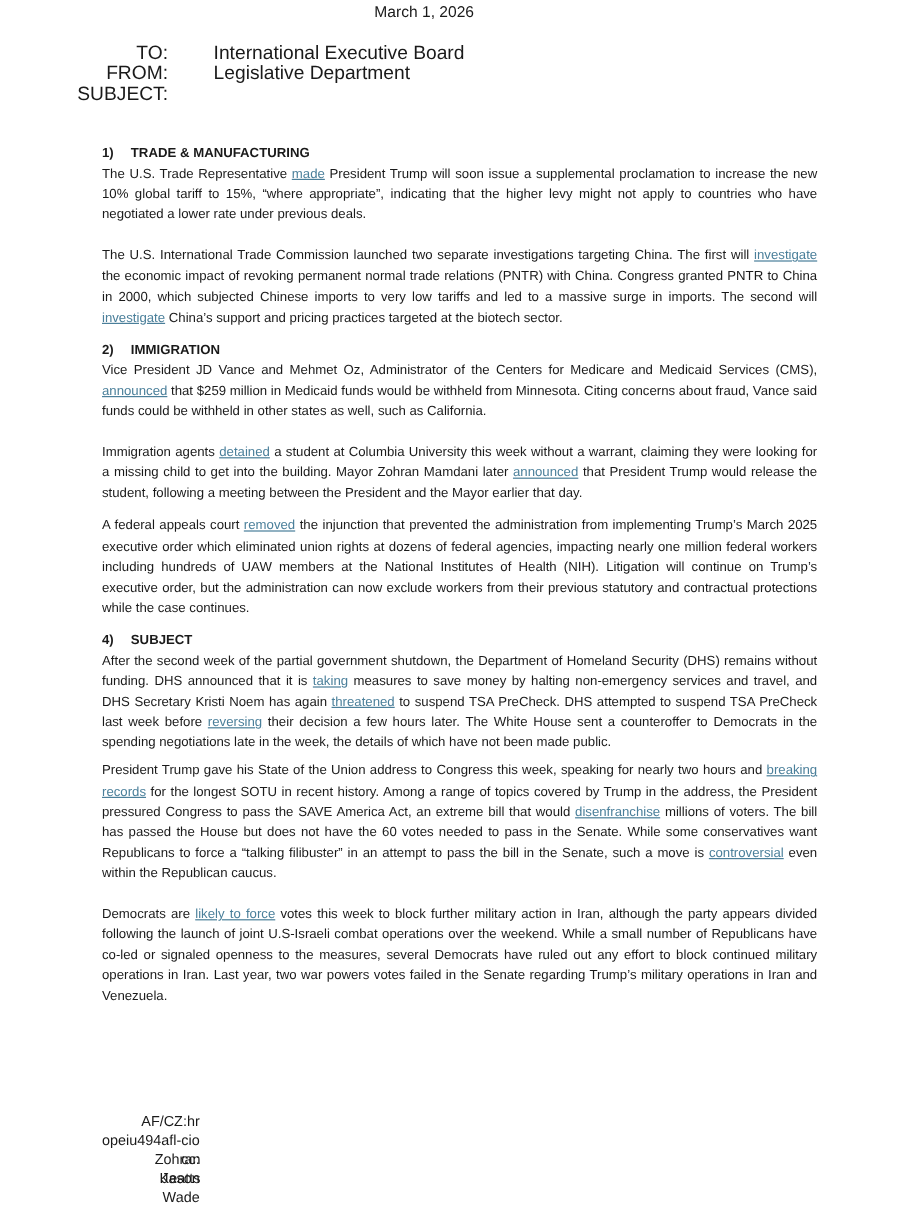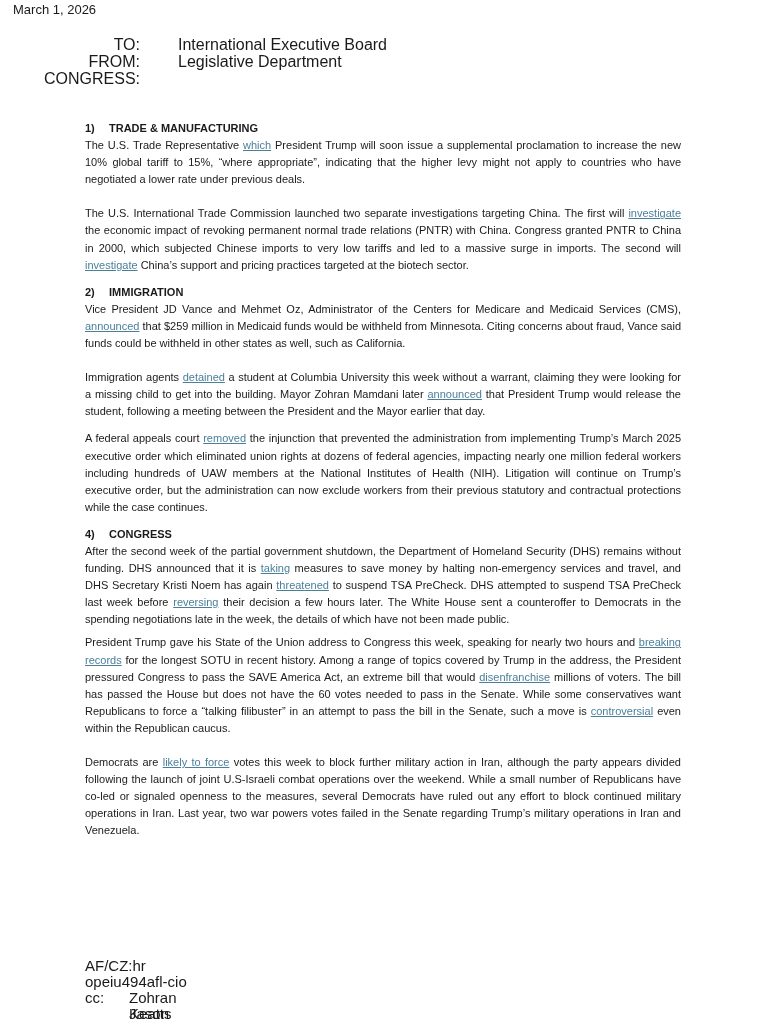--- a/index.html
+++ b/index.html
@@ -1,77 +1,77 @@
 <!DOCTYPE html>
 <html><head>
 <meta charset="utf-8">
 <style>
   html, body { margin: 0; padding: 0; background: #ffffff; }
   body {
     width: 768px; height: 1023px; overflow: hidden; position: relative;
     font-family: "Liberation Sans", sans-serif; color: #1a1a1a;
   }
   .page { position: absolute; left: 0; top: 0; width: 768px; height: 1023px; }
-  .date { position: absolute; top: 2px; left: 13px; width: 707px; text-align: left; font-size: 13px; }
+  .date { position: absolute; top: 2px; left: 0; width: 707px; text-align: center; font-size: 13px; }
   .hdr-row { position: absolute; left: 0; width: 768px; height: 17px; }
   .hdr-row .lbl { position: absolute; left: 0; width: 140px; text-align: right; }
   .hdr-row .val { position: absolute; left: 178px; }
   .body { position: absolute; left: 85px; top: 120px; width: 596px; font-size: 11px; line-height: 17.1px; }
   .sec-title { font-weight: bold; margin: 0; }
   .sec-title .num { display: inline-block; width: 24px; }
   p { margin: 0; text-align: justify; }
   .gap { height: 17px; }
   .gap-s { height: 10px; }
   a.lnk { color: #4a7f9a; text-decoration: underline; }
-  .footer { position: absolute; left: 85px; top: 958px; font-size: 15px; line-height: 16px; }
+  .footer { position: absolute; left: 85px; top: 926px; font-size: 12px; line-height: 16px; text-align: right; }
   .footer .cc-row { position: relative; }
   .footer .cc-name { position: absolute; left: 44px; }
 </style>
 </head>
 <body>
 
 <div class="page">
 
   <div class="date">March 1, 2026</div>
 
   <div class="hdr-row" style="top:53px">
     <span class="lbl">FROM:</span>
     <span class="val">Legislative Department</span>
   </div>
   <div class="hdr-row" style="top:36px">
     <span class="lbl">TO:</span>
     <span class="val">International Executive Board</span>
   </div>
   <div class="hdr-row" style="top:70px">
-    <span class="lbl">CONGRESS:</span>
+    <span class="lbl">SUBJECT:</span>
   </div>
 
   <div class="body">
 
     <div class="sec-title">
       <span class="num">1)</span><span>TRADE &amp; MANUFACTURING</span>
     </div>
-    <p><span>The U.S. Trade Representative </span><a class="lnk" href="#">which</a><span> President Trump will soon issue a supplemental proclamation to increase the new 10% global tariff to 15%, “where appropriate”, indicating that the higher levy might not apply to countries who have negotiated a lower rate under previous deals.</span></p>
+    <p><span>The U.S. Trade Representative </span><a class="lnk" href="#">made</a><span> President Trump will soon issue a supplemental proclamation to increase the new 10% global tariff to 15%, “where appropriate”, indicating that the higher levy might not apply to countries who have negotiated a lower rate under previous deals.</span></p>
     <div class="gap"></div>
     <p><span>The U.S. International Trade Commission launched two separate investigations targeting China. The first will </span><a class="lnk" href="#">investigate</a><span> the economic impact of revoking permanent normal trade relations (PNTR) with China. Congress granted PNTR to China in 2000, which subjected Chinese imports to very low tariffs and led to a massive surge in imports. The second will </span><a class="lnk" href="#">investigate</a><span> China’s support and pricing practices targeted at the biotech sector.</span></p>
     <div class="gap-s"></div>
 
     <div class="sec-title">
       <span class="num">2)</span><span>IMMIGRATION</span>
     </div>
     <p><span>Vice President JD Vance and Mehmet Oz, Administrator of the Centers for Medicare and Medicaid Services (CMS), </span><a class="lnk" href="#">announced</a><span> that $259 million in Medicaid funds would be withheld from Minnesota. Citing concerns about fraud, Vance said funds could be withheld in other states as well, such as California.</span></p>
     <div class="gap"></div>
     <p><span>Immigration agents </span><a class="lnk" href="#">detained</a><span> a student at Columbia University this week without a warrant, claiming they were looking for a missing child to get into the building. Mayor Zohran Mamdani later </span><a class="lnk" href="#">announced</a><span> that President Trump would release the student, following a meeting between the President and the Mayor earlier that day.</span></p>
     <div class="gap-s"></div>
 
     <p><span>A federal appeals court </span><a class="lnk" href="#">removed</a><span> the injunction that prevented the administration from implementing Trump’s March 2025 executive order which eliminated union rights at dozens of federal agencies, impacting nearly one million federal workers including hundreds of UAW members at the National Institutes of Health (NIH). Litigation will continue on Trump’s executive order, but the administration can now exclude workers from their previous statutory and contractual protections while the case continues.</span></p>
     <div class="gap-s"></div>
 
     <div class="sec-title">
-      <span class="num">4)</span><span>CONGRESS</span>
+      <span class="num">4)</span><span>SUBJECT</span>
     </div>
     <p><span>After the second week of the partial government shutdown, the Department of Homeland Security (DHS) remains without funding. DHS announced that it is </span><a class="lnk" href="#">taking</a><span> measures to save money by halting non-emergency services and travel, and DHS Secretary Kristi Noem has again </span><a class="lnk" href="#">threatened</a><span> to suspend TSA PreCheck. DHS attempted to suspend TSA PreCheck last week before </span><a class="lnk" href="#">reversing</a><span> their decision a few hours later. The White House sent a counteroffer to Democrats in the spending negotiations late in the week, the details of which have not been made public.</span></p>
     <div style="height:6px"></div>
     <p><span>President Trump gave his State of the Union address to Congress this week, speaking for nearly two hours and </span><a class="lnk" href="#">breaking records</a><span> for the longest SOTU in recent history. Among a range of topics covered by Trump in the address, the President pressured Congress to pass the SAVE America Act, an extreme bill that would </span><a class="lnk" href="#">disenfranchise</a><span> millions of voters. The bill has passed the House but does not have the 60 votes needed to pass in the Senate. While some conservatives want Republicans to force a “talking filibuster” in an attempt to pass the bill in the Senate, such a move is </span><a class="lnk" href="#">controversial</a><span> even within the Republican caucus.</span></p>
     <div class="gap"></div>
     <p><span>Democrats are </span><a class="lnk" href="#">likely to force</a><span> votes this week to block further military action in Iran, although the party appears divided following the launch of joint U.S-Israeli combat operations over the weekend. While a small number of Republicans have co-led or signaled openness to the measures, several Democrats have ruled out any effort to block continued military operations in Iran. Last year, two war powers votes failed in the Senate regarding Trump’s military operations in Iran and Venezuela.</span></p>
   </div>
 
   <div class="footer">
     <div>AF/CZ:hr</div>

